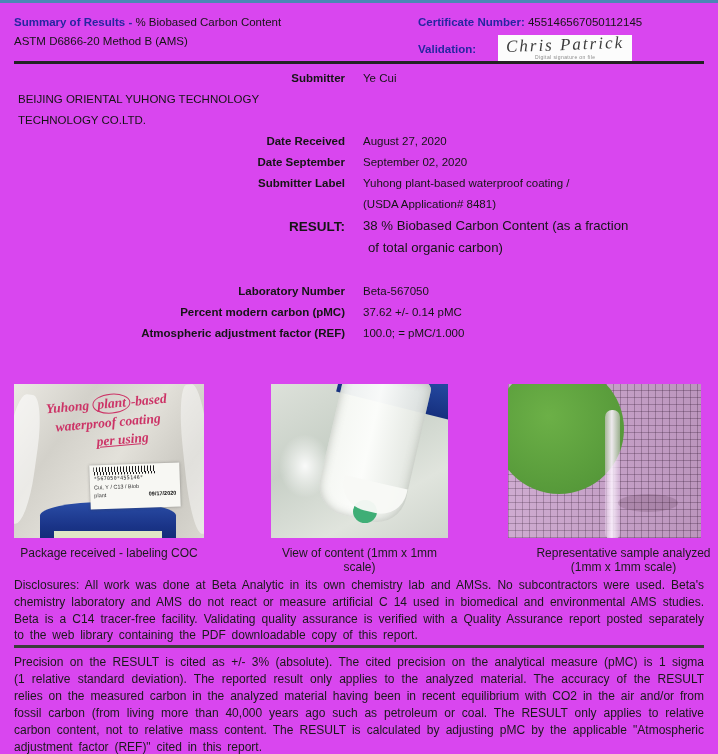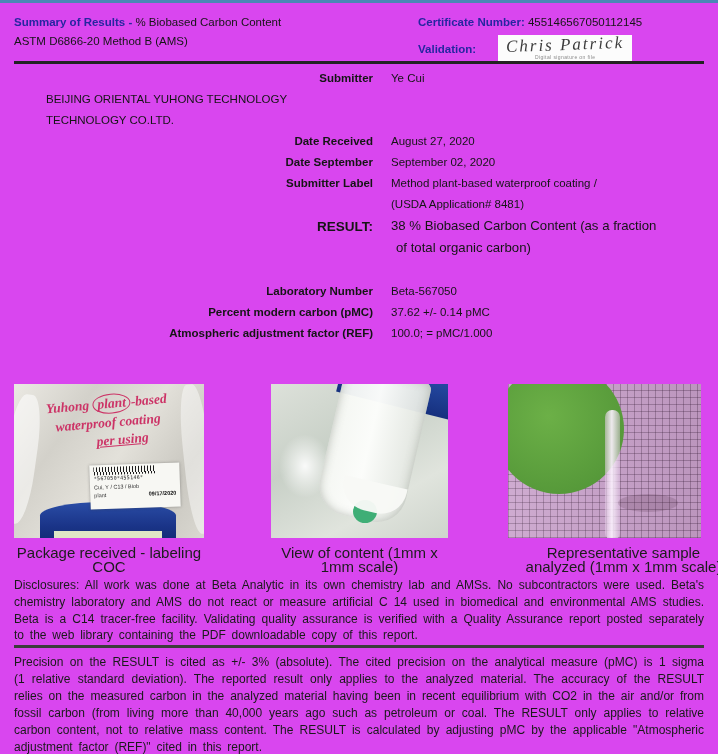--- a/index.html
+++ b/index.html
@@ -27,21 +27,21 @@
     transform: rotate(-2deg);
   }
   .sig-note { display: block; font-size: 5px; color: #8a8a8a; margin-top: -1px; letter-spacing: .4px; }
 
   .hr { position: absolute; left: 14px; width: 690px; background: #222222; }
   .hr1 { top: 61px; height: 3px; }
   .hr2 { top: 645px; height: 2.5px; background:#3c3c3c; }
 
   
   .details { position: absolute; top: 68px; left: 0; width: 718px; font-size: 11.5px; }
-  .row { display: flex; line-height: 21px; padding-left: 28px; }
+  .row { display: flex; line-height: 21px; }
   .lbl { width: 345px; text-align: right; font-weight: bold; flex: none; }
   .val { margin-left: 18px; }
   .result-row { line-height: 22px; }
   .result-row .lbl { font-size: 13.5px; padding-top: 1px; }
   .result-row .val { font-size: 13.2px; }
   .result-row .v2 { padding-left: 5px; }
   .spacer22 { height: 22px; }
 
   
   .photo { position: absolute; top: 384px; height: 154px; overflow: hidden; }
@@ -98,21 +98,21 @@
   .tube-tip { position: absolute; left: 70px; top: 98px; width: 64px; height: 30px;
     background: rgba(248,249,246,0.96); transform: rotate(13deg); border-radius: 0 0 26px 26px; }
 
   .green-disc { position: absolute; left: -14px; top: -20px; width: 130px; height: 130px; border-radius: 50%;
     background: radial-gradient(circle at 42% 40%, #6cb047 0%, #579a3a 70%, #4f8f35 100%); }
   .rod { position: absolute; left: 97px; top: 26px; width: 15px; height: 130px; border-radius: 7px;
     background: linear-gradient(90deg, rgba(228,202,230,0.55) 0%, rgba(250,240,252,0.92) 45%, rgba(222,196,226,0.5) 100%); }
   .smudge { position: absolute; left: 110px; top: 110px; width: 60px; height: 18px; border-radius: 50%;
     background: rgba(70,40,60,0.18); }
 
-  .caption { position: absolute; top: 546px; font-size: 15px; color: #1c1c1c; text-align: center; line-height: 14px; }
+  .caption { position: absolute; top: 546px; font-size: 12px; color: #1c1c1c; text-align: center; line-height: 14px; }
   .cap1 { left: 14px; width: 190px; }
   .cap2 { left: 266px; width: 187px; }
   .cap3 { left: 522px; width: 203px; }
 
   
   .para { position: absolute; left: 14px; width: 690px; font-size: 12px; color: #1a1a1a;
     text-align: justify; word-spacing: 2.5px; }
   .disclosures { top: 577px; line-height: 16.8px; }
   .precision { top: 654px; line-height: 17px; }
 </style>
@@ -161,21 +161,21 @@
       <div class="lbl">Date Received</div>
       <div class="val">August 27, 2020</div>
     </div>
     <div class="row">
       <div class="lbl">Date September</div>
       <div class="val">September 02, 2020</div>
     </div>
     <div class="row">
       <div class="lbl">Submitter Label</div>
       <div class="val">
-        <div>Method plant-based waterproof coating /</div>
+        <div>Yuhong plant-based waterproof coating /</div>
         <div>(USDA Application# 8481)</div>
       </div>
     </div>
     <div class="row result-row">
       <div class="lbl">RESULT:</div>
       <div class="val">
         <div>38 % Biobased Carbon Content  (as a fraction</div>
         <div class="v2">of total organic carbon)</div>
       </div>
     </div>

